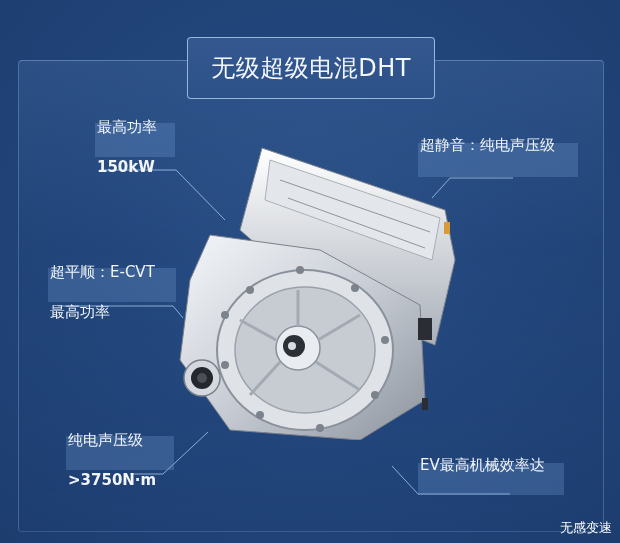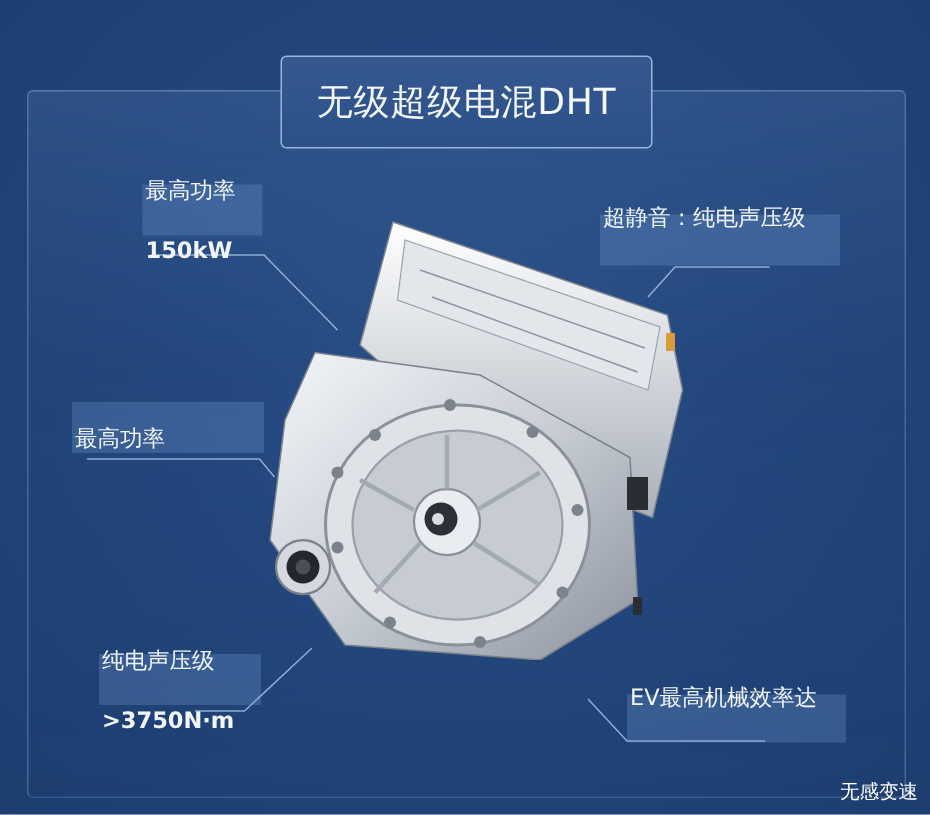--- a/index.html
+++ b/index.html
@@ -114,27 +114,28 @@
   <rect x="248" y="178" width="14" height="22" fill="#2a2d33"></rect>
   <rect x="252" y="258" width="6" height="12" fill="#2a2d33"></rect>
 </svg>
 
 <div class="callout" style="left:97px; top:117px;">
   <div class="hl" style="left:-2px; top:6px; width:80px; height:34px;"></div>
   <div class="line1">最高功率</div>
   <div class="line2">150kW</div>
 </div>
 
-<div class="callout" style="left:402px; top:135px;">
+<div class="callout" style="left:420px; top:135px;">
   <div class="hl" style="left:-2px; top:8px; width:160px; height:34px;"></div>
   <div class="line1">超静音：纯电声压级</div>
 </div>
 
 <div class="callout" style="left:50px; top:262px;">
   <div class="hl" style="left:-2px; top:6px; width:128px; height:34px;"></div>
+  <div class="line1">超平顺：E-CVT</div>
   <div class="line2 light">最高功率</div>
 </div>
 
 <div class="callout" style="left:68px; top:430px;">
   <div class="hl" style="left:-2px; top:6px; width:108px; height:34px;"></div>
   <div class="line1">纯电声压级</div>
   <div class="line2">&gt;3750N·m</div>
 </div>
 
 <div class="callout" style="left:420px; top:455px;">

